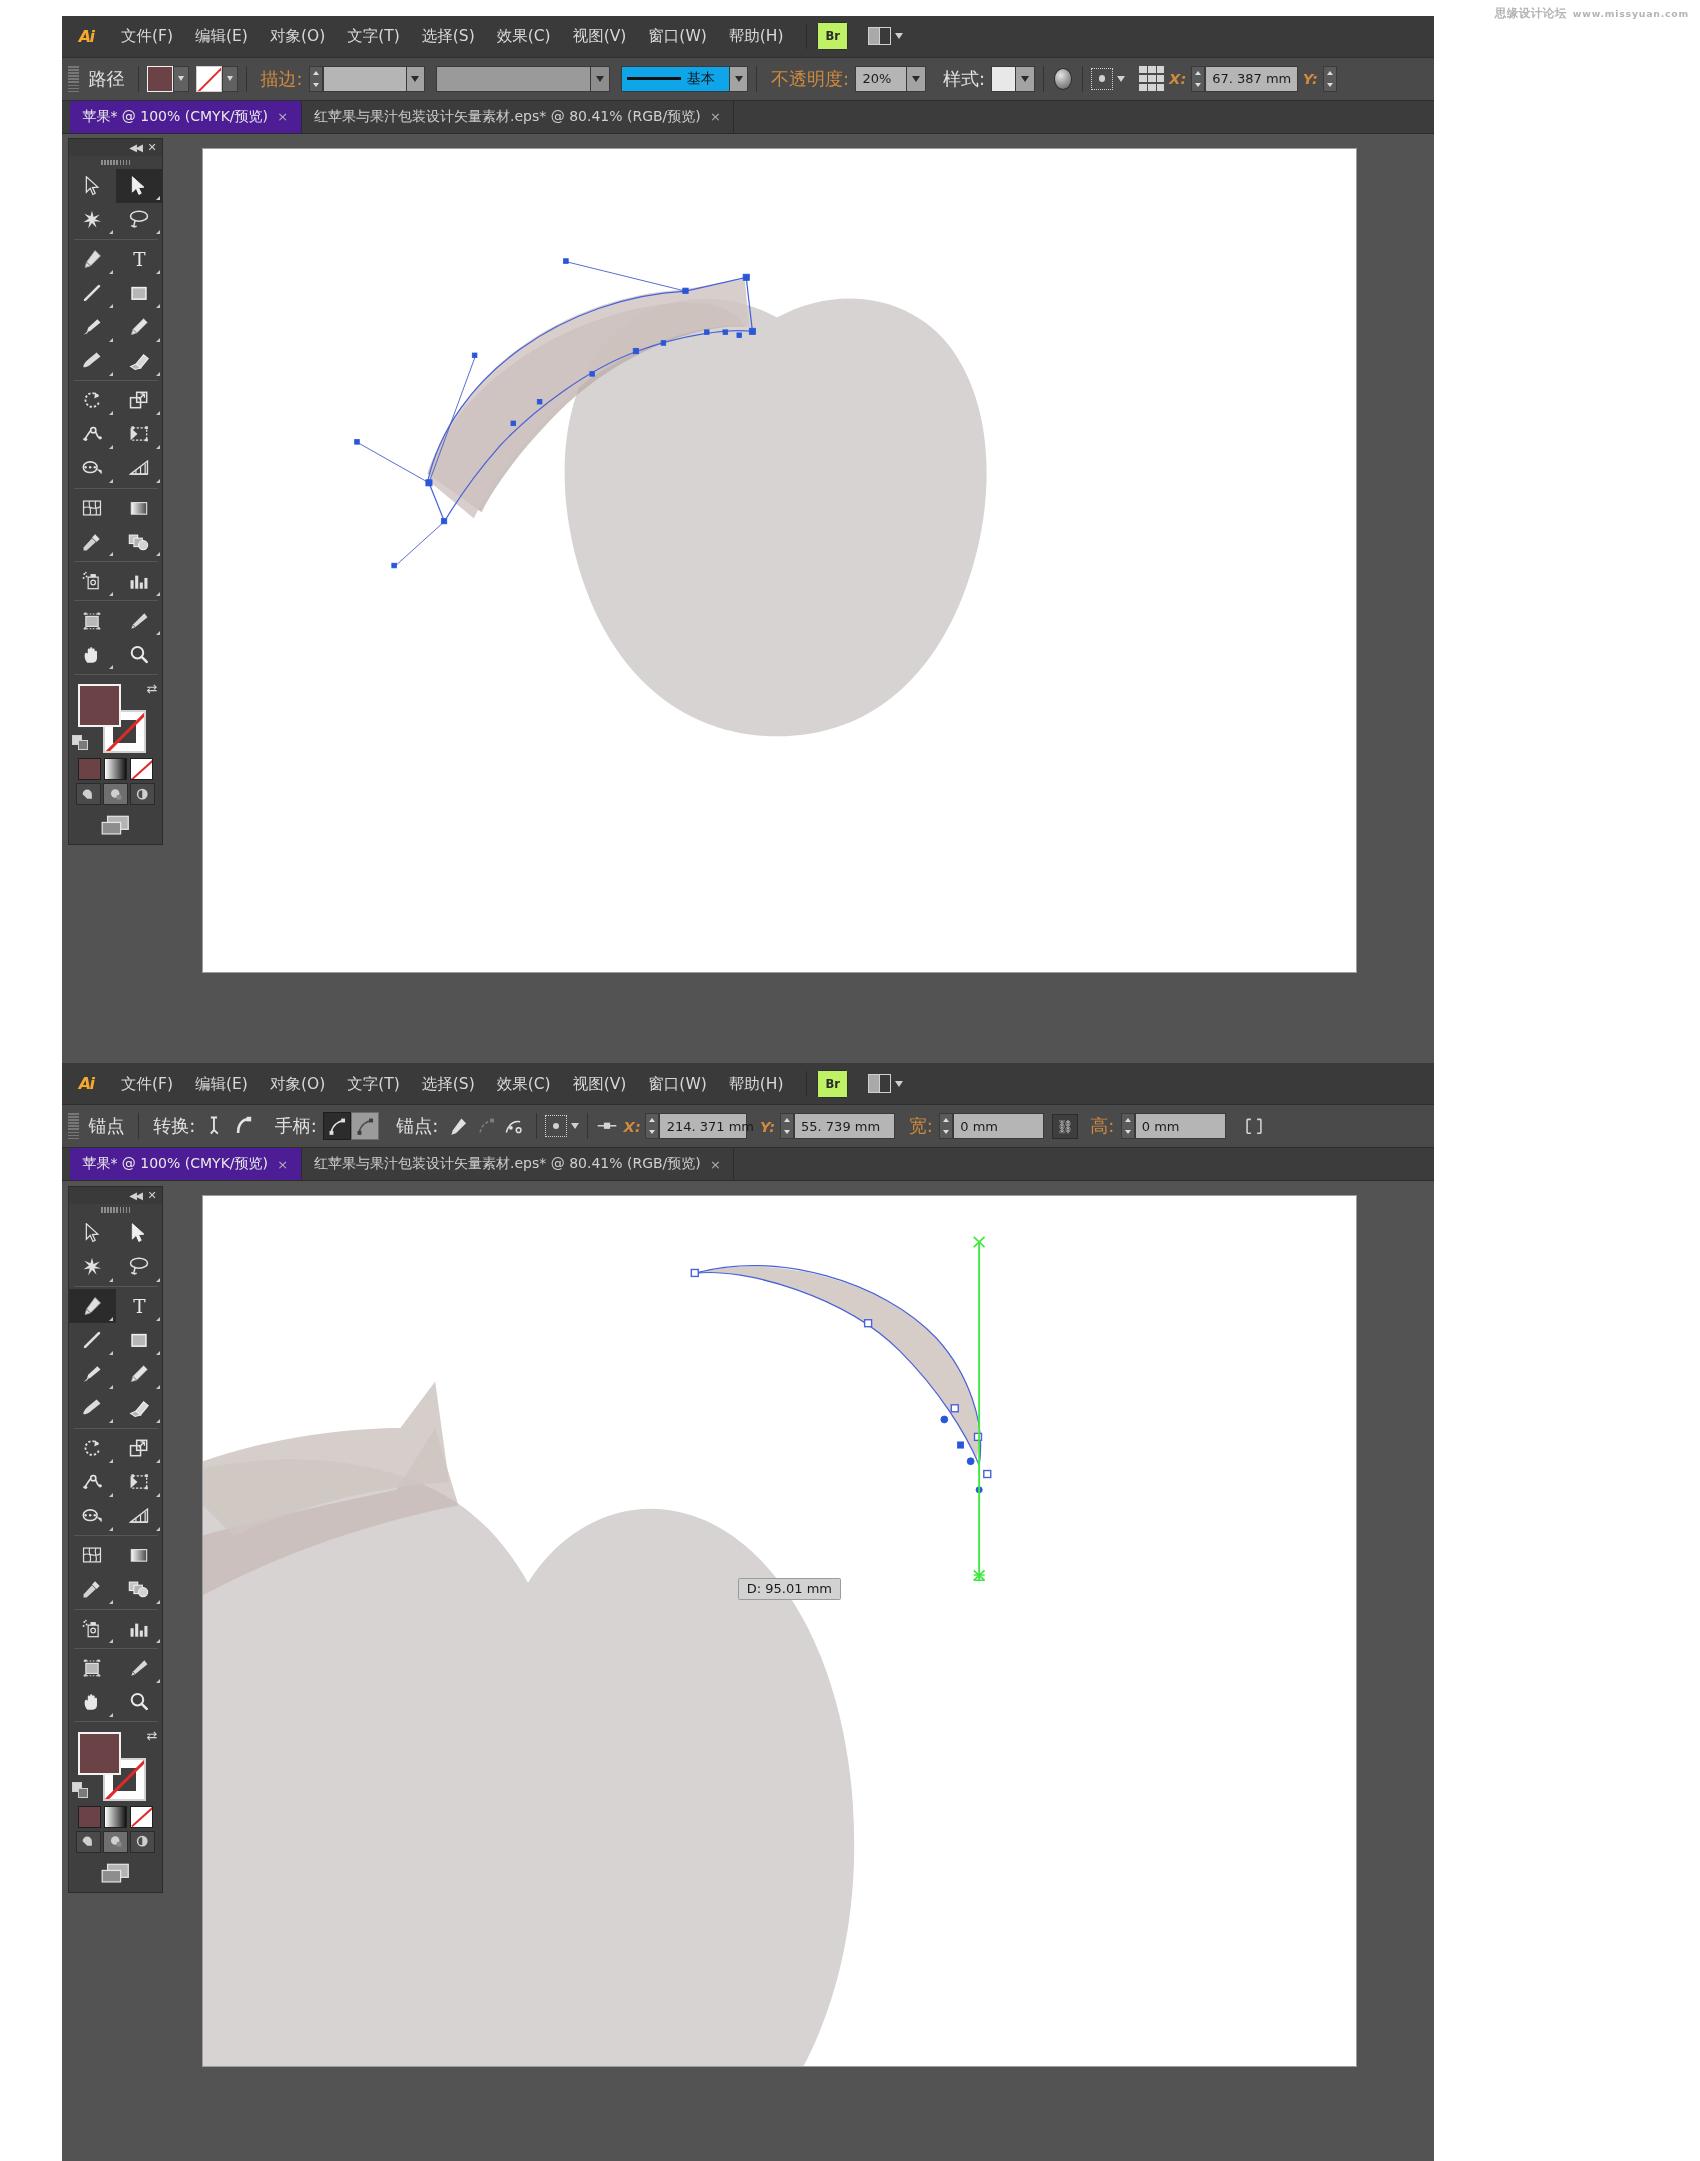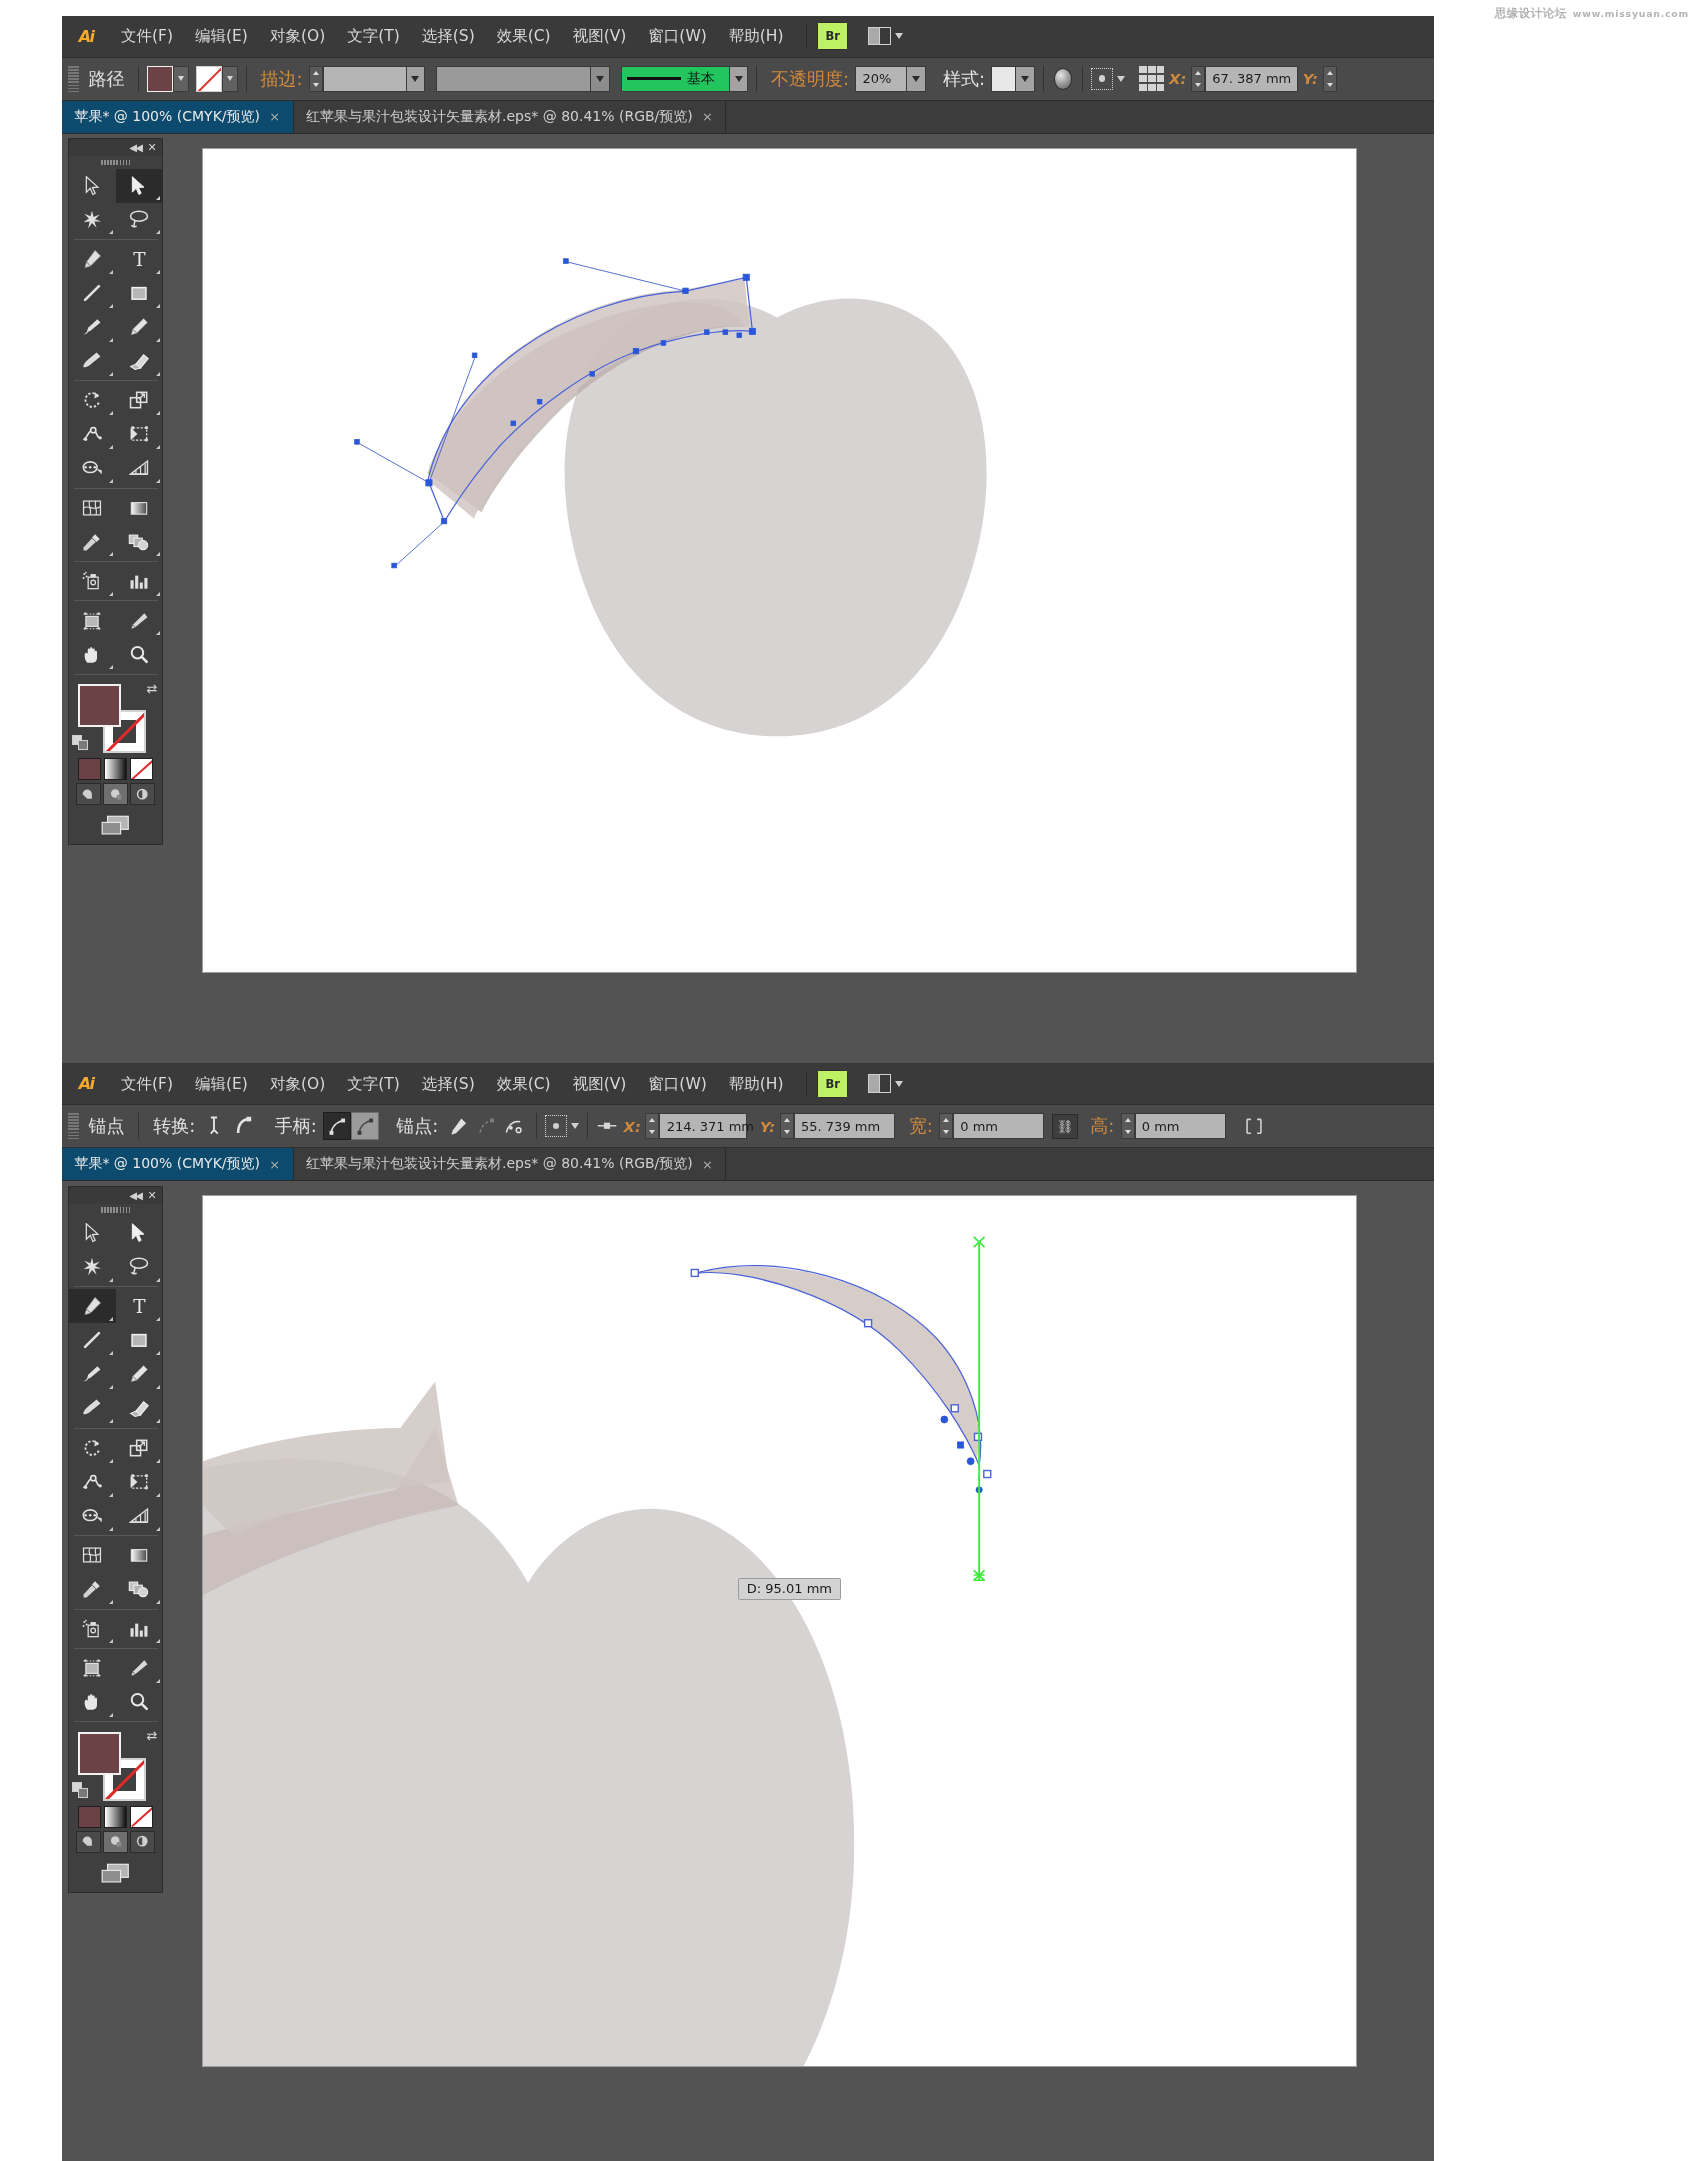--- a/index.html
+++ b/index.html
@@ -126,21 +126,21 @@
     width: 18.6px; height: 26px; background: #a3a3a3;
     border: 0.8px solid #3a3a3a; border-left: 0;
     display: flex; align-items: center; justify-content: center;
   }
   .field-caret::after {
     content: ""; width: 0; height: 0;
     border-left: 4.7px solid transparent; border-right: 4.7px solid transparent;
     border-top: 6.2px solid #2b2b2b;
   }
   .stroke-profile {
-    width: 109px; height: 26px; background: #22c55e;
+    width: 109px; height: 26px; background: #0ea5e9;
     border: 0.8px solid #3a3a3a;
     display: flex; align-items: center; gap: 6.2px; padding: 0 4.7px;
     font-size: 14px; color: #111;
   }
   .stroke-profile .bar { width: 54px; height: 3.9px; background: #111; }
   .style-swatch {
     width: 25px; height: 26px; background: #e8e8e8; border: 0.8px solid #3a3a3a;
   }
   .icon-circ {
     width: 23px; height: 26px;
@@ -192,21 +192,21 @@
   
   .tabbar {
     height: 33px; background: #3c3c3c; display: flex; align-items: stretch;
     border-bottom: 0.8px solid #2b2b2b;
   }
   .doc-tab {
     display: flex; align-items: center; gap: 9.3px;
     padding: 0 12.4px; font-size: 14px; color: #cfcfcf;
     border-right: 0.8px solid #2b2b2b; white-space: nowrap;
   }
-  .doc-tab.active { background: #0c4a6e; color: #e9e9e9; }
+  .doc-tab.active { background: #4c1d95; color: #e9e9e9; margin-left: 8px; }
   .tab-x { font-size: 13px; color: #b0b0b0; }
 
   
   .workspace { position: relative; background: #535353; }
   #win-top .workspace    { height: 930px; }
   #win-bottom .workspace { height: 980px; }
 
   
   .toolbox {
     position: absolute; left: 6.2px; top: 4.7px;

